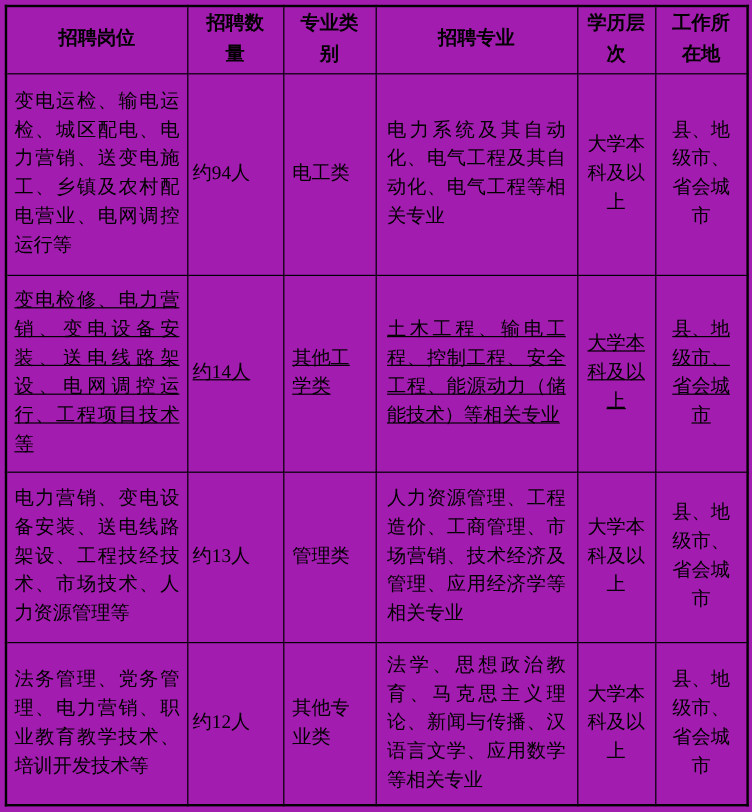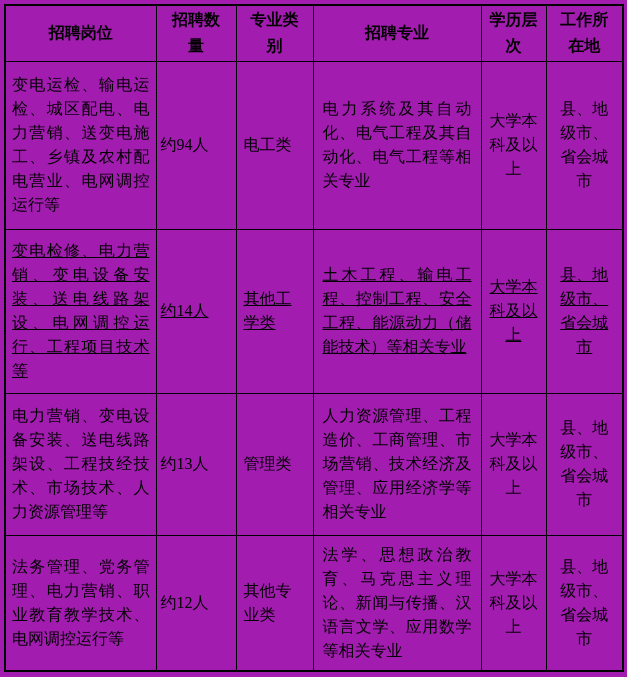--- a/index.html
+++ b/index.html
@@ -104,21 +104,21 @@
       </tr>
       <tr>
         <td>电力营销、变电设备安装、送电线路架设、工程技经技术、市场技术、人力资源管理等</td>
         <td>约13人</td>
         <td>管理类</td>
         <td>人力资源管理、工程造价、工商管理、市场营销、技术经济及管理、应用经济学等相关专业</td>
         <td>大学本科及以上</td>
         <td>县、地级市、省会城市</td>
       </tr>
       <tr>
-        <td>法务管理、党务管理、电力营销、职业教育教学技术、电网调控运行等</td>
+        <td>法务管理、党务管理、电力营销、职业教育教学技术、培训开发技术等</td>
         <td>约12人</td>
         <td>其他专业类</td>
         <td>法学、思想政治教育、马克思主义理论、新闻与传播、汉语言文学、应用数学等相关专业</td>
         <td>大学本科及以上</td>
         <td>县、地级市、省会城市</td>
       </tr>
     </tbody>
   </table>
 </div>
 

